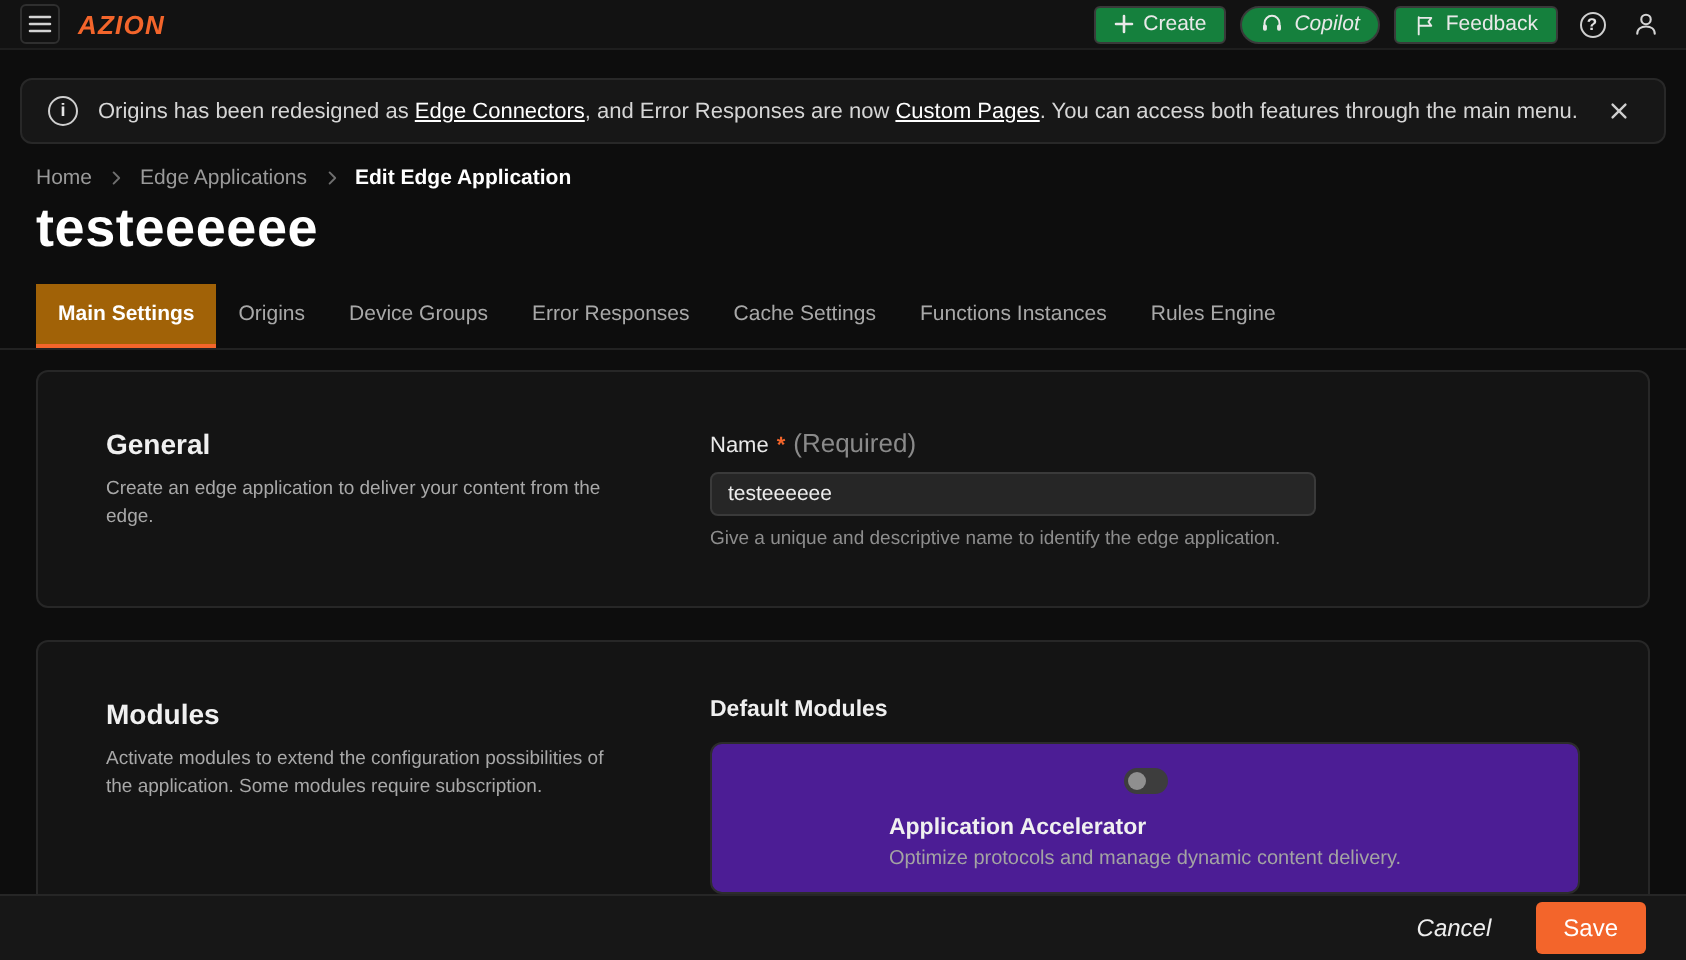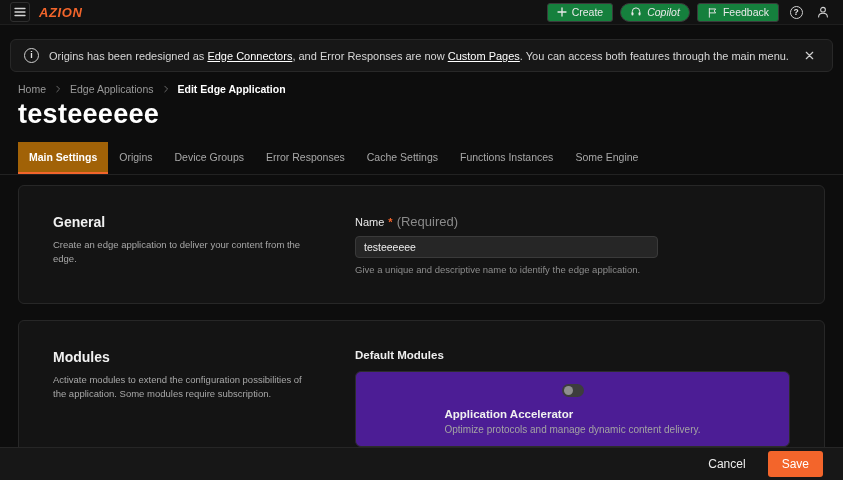--- a/index.html
+++ b/index.html
@@ -69,21 +69,21 @@
   .module-box{border:1px solid #2c2c2c;border-radius:6px;background:#4c1d95;padding:11px 13px;display:flex;gap:11px;margin-bottom:7px;align-items:center;max-width:455px;flex-direction:column;}
   .module-name{font-size:11.5px;font-weight:700;color:#f0f0f0;}
   .module-desc{font-size:10px;color:#a3a3a3;margin-top:4px;}
   .switch{width:22px;height:13px;border-radius:999px;background:#3d3d3d;position:relative;flex:none;margin-top:1px;cursor:pointer;}
   .switch .knob{position:absolute;top:2px;left:2px;width:9px;height:9px;border-radius:50%;background:#8f8f8f;}
   .switch[data-state="on"]{background:var(--accent);}
   .switch[data-state="on"] .knob{left:auto;right:2px;background:#ffffff;}
 
   
   .footer{position:absolute;left:0;right:0;bottom:0;height:33px;background:#171717;border-top:1px solid #262626;display:flex;align-items:center;justify-content:flex-end;gap:12px;padding:0 20px;z-index:10;}
-  .cancel-btn{background:none;border:none;color:#ededed;font-size:12px;cursor:pointer;padding:5px 10px;}
+  .cancel-btn{background:none;border:none;color:#ededed;font-size:12px;cursor:pointer;padding:5px 10px;font-style:italic;}
   .save-btn{background:var(--accent);border:none;color:#fff;font-size:12px;border-radius:3px;padding:6px 14px;cursor:pointer;}
 
   .ic{display:block;}
 </style>
 </head>
 <body>
 
 <header class="topbar">
   <button class="icon-btn menu-btn">
     <svg class="ic" width="12" height="12" viewBox="0 0 12 12">
@@ -153,21 +153,21 @@
 
 <h1 class="page-title">testeeeeee</h1>
 
 <div class="tabs">
   <button class="tab" data-active="true">Main Settings</button>
   <button class="tab" data-active="false">Origins</button>
   <button class="tab" data-active="false">Device Groups</button>
   <button class="tab" data-active="false">Error Responses</button>
   <button class="tab" data-active="false">Cache Settings</button>
   <button class="tab" data-active="false">Functions Instances</button>
-  <button class="tab" data-active="false">Some Engine</button>
+  <button class="tab" data-active="false">Rules Engine</button>
 </div>
 
 <main class="content">
 
   <section class="card">
     <div class="card-left">
       <h2>General</h2>
       <p>Create an edge application to deliver your content from the edge.</p>
     </div>
     <div class="card-right">

